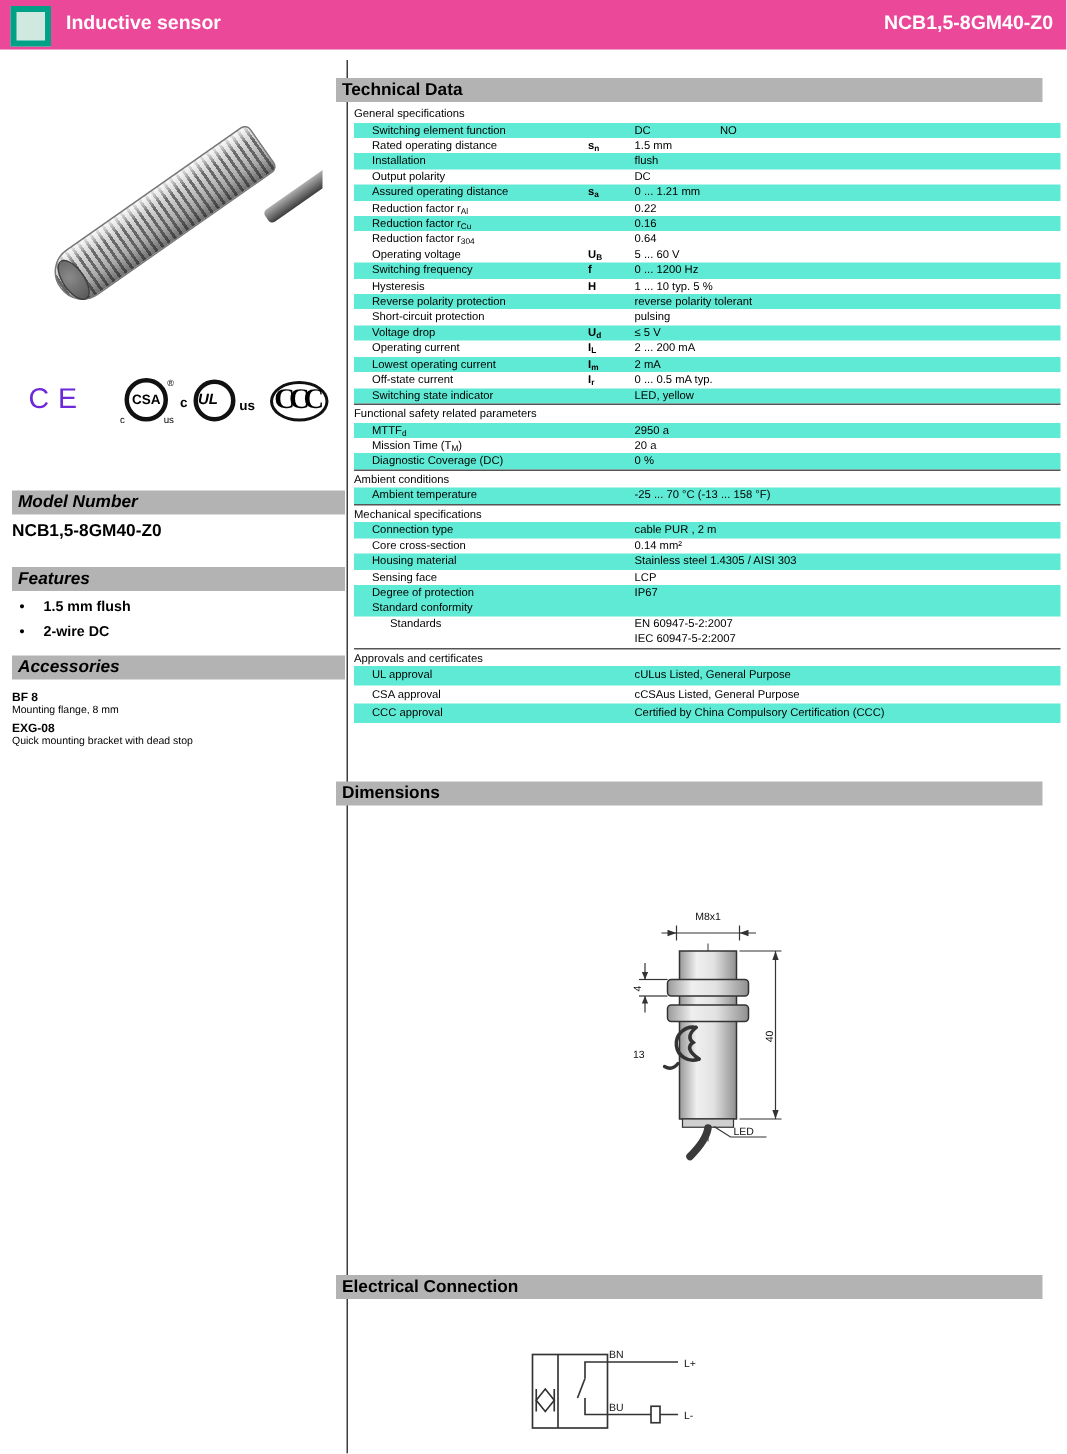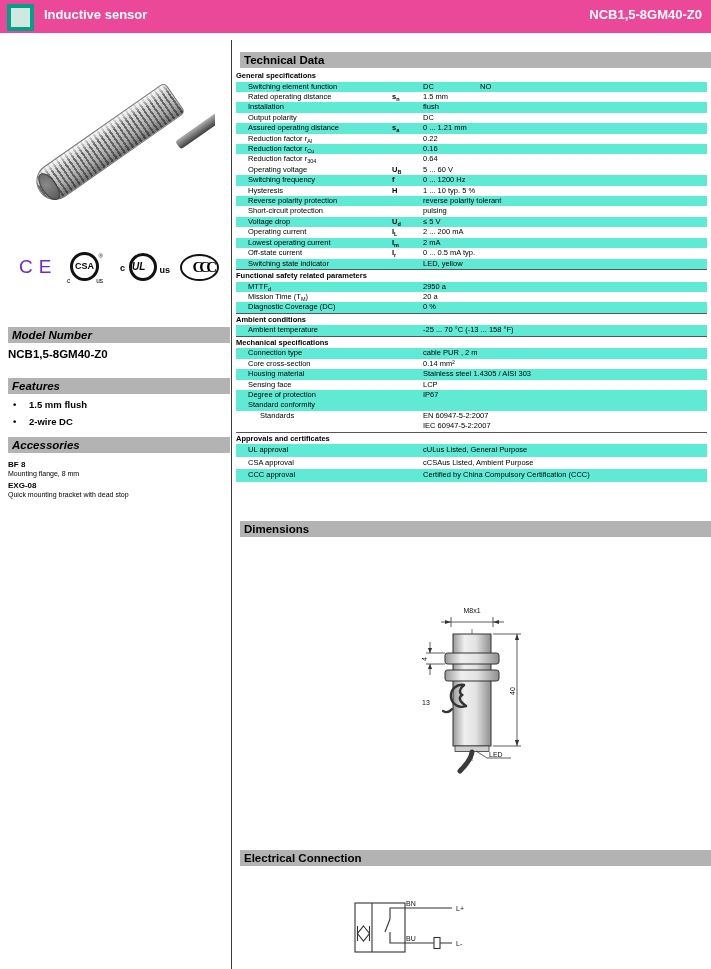--- a/index.html
+++ b/index.html
@@ -20,52 +20,52 @@
     background:linear-gradient(#b0b0b0,#3c3c3c);border-radius:3px;}
   .barrel{position:absolute;left:15px;top:81px;width:165px;height:37px;transform:rotate(-35deg);
     border-radius:18px 5px 5px 18px;border:1px solid #777;box-sizing:border-box;
     background:
       linear-gradient(180deg,rgba(255,255,255,.85),rgba(220,220,220,0) 28%,rgba(70,70,70,.30) 70%,rgba(25,25,25,.55)),
       repeating-linear-gradient(90deg,#6b6b6b 0 2px,#d4d4d4 2px 5px);}
   .face{position:absolute;left:2px;top:3px;width:13px;height:29px;border-radius:50%;
     background:radial-gradient(circle at 40% 40%,#8a8a8a,#565656);border:1px solid #3f3f3f;}
   .logos{position:absolute;left:12px;top:250px;width:212px;height:38px;}
   .ce{position:absolute;left:7px;top:6px;font-size:19px;letter-spacing:6px;color:#6d28d9;}
-  .csa{position:absolute;left:55px;top:0;width:38px;height:36px;}
+  .csa{position:absolute;left:68px;top:0;width:38px;height:36px;}
   .csa .circ{position:absolute;left:3px;top:2px;width:23px;height:23px;border:3px solid #111;border-radius:50%;
     text-align:center;line-height:23px;font-weight:bold;font-size:9px;}
   .csa .reg{position:absolute;right:2px;top:3px;font-size:6px;}
   .csa .c-sm{position:absolute;left:0;bottom:2px;font-size:6.5px;}
   .csa .us-sm{position:absolute;right:2px;bottom:2px;font-size:6.5px;}
   .ul{position:absolute;left:108px;top:3px;width:52px;height:30px;}
   .ul .c-sm{position:absolute;left:0;top:10px;font-size:9px;font-weight:bold;}
   .ul .circ{position:absolute;left:9px;top:0;width:22px;height:22px;border:3px solid #111;border-radius:50%;
     text-align:left;line-height:22px;font-weight:bold;font-size:10px;font-style:italic;}
   .ul .us-sm{position:absolute;right:2px;top:12px;font-size:9px;font-weight:bold;}
   .ccc{position:absolute;left:168px;top:4px;width:39px;height:27px;border:2.5px solid #111;border-radius:50%;
-    box-sizing:border-box;text-align:right;line-height:22px;font-weight:bold;font-size:15px;letter-spacing:-4px;
+    box-sizing:border-box;text-align:center;line-height:22px;font-weight:bold;font-size:19px;letter-spacing:-4px;
     font-family:"Liberation Serif",serif;padding-right:4px;}
   .sidebar-sec-bar{position:absolute;left:8px;width:222px;height:16px;background:#b3b3b3;
     font-size:11.5px;font-weight:bold;padding:2px 0 0 4px;box-sizing:border-box;font-style:italic;}
   .bar-modelnum{top:327px;} .bar-features{top:378px;} .bar-accessories{top:437px;}
   .model-value{position:absolute;left:8px;top:348px;font-size:11.5px;font-weight:bold;}
   .features-list{position:absolute;left:10px;top:399px;width:215px;}
   .feature-item{font-size:9.5px;font-weight:bold;margin-bottom:6px;display:flex;}
   .feature-item .blt{width:16px;flex:none;padding-left:3px;}
   .acc-list{position:absolute;left:8px;top:456px;width:218px;}
   .acc-name{font-size:8px;font-weight:bold;margin-top:4px;}
   .acc-desc{font-size:7px;margin-top:1px;}
   
-  .r-sec-bar{position:absolute;left:240px;width:471px;height:16px;background:#b3b3b3;
+  .r-sec-bar{position:absolute;left:224px;width:471px;height:16px;background:#b3b3b3;
     font-size:11.5px;font-weight:bold;padding:2px 16px 0 4px;box-sizing:border-box;}
   .bar-tech{top:52px;} .bar-dims{top:521px;} .bar-elec{top:850px;}
   .tech-table{position:absolute;left:236px;top:70px;width:471px;}
   .trow{display:flex;align-items:flex-start;min-height:10.4px;line-height:10.4px;font-size:7.5px;}
   .trow.shade{background:#5eead4;}
-  .subhead{font-weight:bold;border-top:1px solid #555;min-height:11.6px;line-height:11.6px;}
+  .subhead{font-weight:normal;border-top:1px solid #555;min-height:11.6px;line-height:11.6px;}
   .tsec:first-child .subhead{border-top:none;}
   .tsec-6 .trow:not(.subhead){min-height:12.6px;line-height:12.6px;}
   .c-label{width:156px;flex:none;padding-left:12px;box-sizing:border-box;}
   .c-label.ind2{padding-left:24px;}
   .c-sym{width:31px;flex:none;font-weight:bold;}
   .c-val{flex:1;position:relative;}
   .c-val2{position:absolute;left:57px;top:0;}
   .trow sub{font-size:5.5px;line-height:0;vertical-align:-1.5px;}
   .dim-svg{position:absolute;left:418px;top:600px;}
   .elec-svg{position:absolute;left:350px;top:895px;}
@@ -297,21 +297,21 @@
     <div class="tsec tsec-6">
       <div class="trow subhead">Approvals and certificates</div>
       <div class="trow shade">
         <div class="c-label">UL approval</div>
         <div class="c-sym"></div>
         <div class="c-val">cULus Listed, General Purpose</div>
       </div>
       <div class="trow">
         <div class="c-label">CSA approval</div>
         <div class="c-sym"></div>
-        <div class="c-val">cCSAus Listed, Ambient Purpose</div>
+        <div class="c-val">cCSAus Listed, General Purpose</div>
       </div>
       <div class="trow shade">
         <div class="c-label">CCC approval</div>
         <div class="c-sym"></div>
         <div class="c-val">Certified by China Compulsory Certification (CCC)</div>
       </div>
     </div>
   </div>
 
 <div class="r-sec-bar bar-dims">Dimensions</div>

